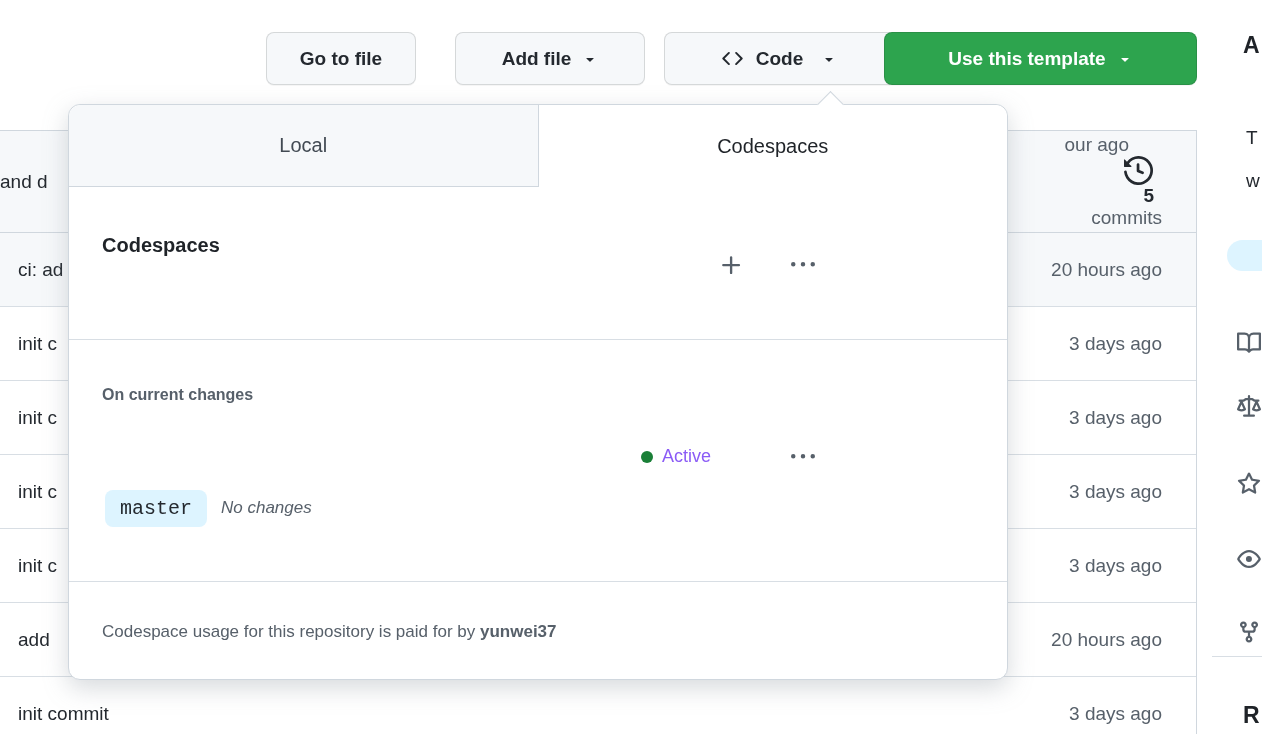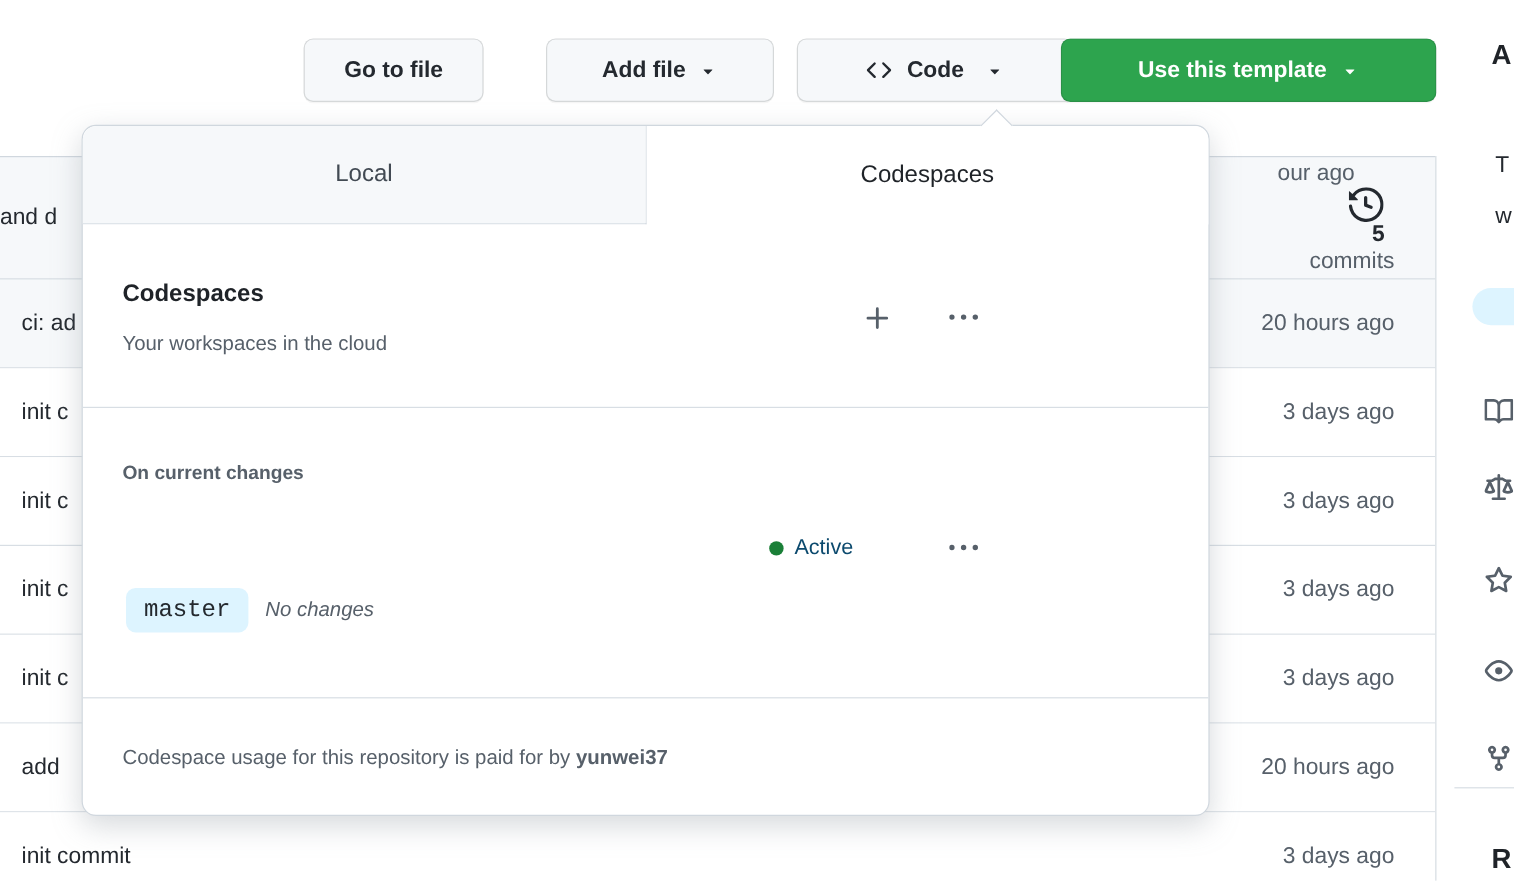--- a/index.html
+++ b/index.html
@@ -99,38 +99,38 @@
   .plus-btn{left:645px;top:143px;}
   .kebab-1{left:717px;top:143px;}
   .kebab-2{left:717px;top:335px;}
   .divider{position:absolute;left:0;right:0;height:1px;background:#d8dee4;}
   .divider-1{top:234px;}
   .divider-2{top:476px;}
   .och-label{position:absolute;left:33px;top:281px;font-size:16px;font-weight:600;color:#57606a;}
   .cs-name{position:absolute;left:33px;top:340px;font-size:19px;font-weight:700;color:#1f2328;}
   .cs-status{position:absolute;left:572px;top:341px;display:flex;align-items:center;}
   .status-dot{width:12px;height:12px;border-radius:50%;background:#1a7f37;margin-right:9px;}
-  .status-text{font-size:18px;color:#0c4a6e;}
+  .status-text{font-size:18px;color:#8b5cf6;}
   .branch-pill{
     position:absolute;left:36px;top:385px;height:37px;
     display:flex;align-items:center;padding:0 15px;
     background:#ddf4ff;border-radius:8px;
     font-family:"Liberation Mono","DejaVu Sans Mono",monospace;
     font-size:20px;color:#24292f;box-sizing:border-box;
   }
   .no-changes{position:absolute;left:152px;top:393px;font-size:17px;font-style:italic;color:#57606a;}
   .panel-footer{position:absolute;left:33px;top:517px;font-size:17px;color:#57606a;}
   .panel-footer strong{font-weight:700;color:#57606a;}
 
   svg{display:block;}
 </style>
 </head>
 <body>
 
-<button class="btn" style="left:253px;width:150px;text-align:center;">
+<button class="btn" style="left:266px;width:150px;text-align:center;">
   <span>Go to file</span>
 </button>
 
 <button class="btn" style="left:455px;width:190px;">
   <span>Add file</span>
   <span class="caret">
     <svg width="16" height="16" viewBox="0 0 16 16" fill="#24292f">
         <path d="m4.427 7.427 3.396 3.396a.25.25 0 0 0 .354 0l3.396-3.396A.25.25 0 0 0 11.396 7H4.604a.25.25 0 0 0-.177.427Z"></path>
       </svg>
   </span>
@@ -245,21 +245,20 @@
   <div class="tabs">
     <div class="tab tab-local">
       <span>Local</span>
     </div>
     <div class="tab tab-codespaces">
       <span>Codespaces</span>
     </div>
   </div>
 
   <div class="cs-title">Codespaces</div>
-  <div class="cs-subtitle">Your workspaces in the cloud</div>
 
   <button class="icon-btn plus-btn">
     <span>
       <svg width="25" height="25" viewBox="0 0 16 16" fill="currentColor">
           <path d="M7.75 2a.75.75 0 0 1 .75.75V7h4.25a.75.75 0 0 1 0 1.5H8.5v4.25a.75.75 0 0 1-1.5 0V8.5H2.75a.75.75 0 0 1 0-1.5H7V2.75A.75.75 0 0 1 7.75 2Z"></path>
         </svg>
     </span>
   </button>
   <button class="icon-btn kebab-1">
     <span>

